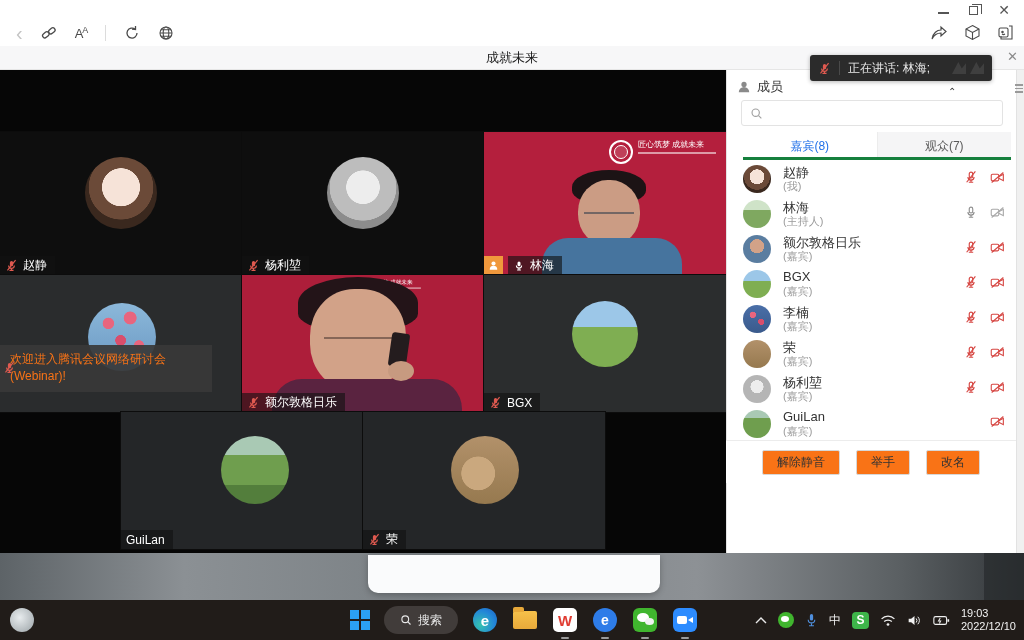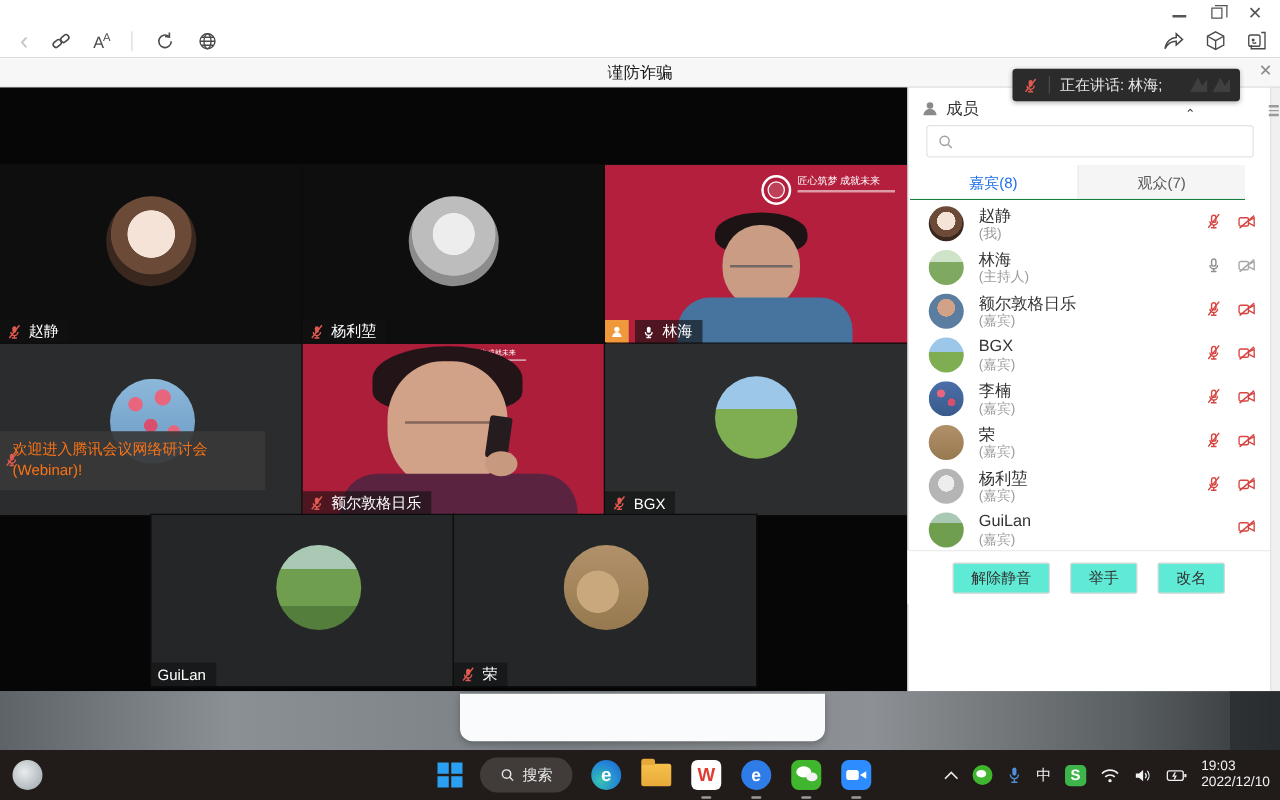--- a/index.html
+++ b/index.html
@@ -67,32 +67,32 @@
   .ee-body { position:absolute; left:30px; top:104px; width:190px; height:34px; background:#5a2340; border-radius:30px 30px 0 0; }
   .ee-phone { position:absolute; left:148px; top:58px; width:18px; height:34px; background:#241c1e; border-radius:3px; transform:rotate(8deg); }
   .ee-hand { position:absolute; left:146px; top:86px; width:26px; height:20px; background:#c79a80; border-radius:50%; }
 
   
   .sidebar { left:726px; top:0; width:290px; height:483px; background:#ffffff; border-left:1px solid #e3e3e3; }
   .sb-header { left:10px; top:8px; display:flex; align-items:center; gap:6px; font-size:13px; color:#333; }
   .sb-search { left:14px; top:30px; width:262px; height:26px; border:1px solid #e3e3e3; border-radius:3px; display:flex; align-items:center; gap:6px; padding:0 8px; background:#fff; }
   .sb-search input { border:none; outline:none; font-size:12px; color:#333; width:220px; font-family:inherit; }
   .sb-search input::placeholder { color:#b8b8b8; }
-  .sb-tabs { left:1px; top:62px; width:268px; height:28px; display:flex; border-bottom:1px solid #15803d; }
+  .sb-tabs { left:16px; top:62px; width:268px; height:28px; display:flex; border-bottom:3px solid #15803d; }
   .sb-tab { flex:1; text-align:center; line-height:28px; font-size:12px; }
   .tab-active { background:#fff; color:#1f6fe8; }
   .tab-idle { background:#f5f5f6; color:#5a5a5a; border-left:1px solid #ececec; }
   .mem-list { left:0; top:92px; width:290px; }
   .mem-row { position:relative; height:35px; }
   .mem-av { position:absolute; left:16px; top:3px; width:28px; height:28px; border-radius:50%; }
   .mem-name { position:absolute; left:56px; top:2px; font-size:13px; color:#333; }
   .mem-role { position:absolute; left:56px; top:17px; font-size:11px; color:#9a9a9a; }
   .mem-icons { position:absolute; right:12px; top:8px; display:flex; gap:12px; align-items:center; }
   .sb-footer { left:726px; top:440px; width:290px; height:43px; border-top:1px solid #ececec; display:flex; align-items:center; justify-content:center; gap:16px; background:#fff; }
-  .sb-btn { border:1px solid #d7d7d7; border-radius:2px; background:#5eead4; font-size:12px; color:#333; padding:3px 14px; font-family:inherit; }
+  .sb-btn { border:1px solid #d7d7d7; border-radius:2px; background:#f97316; font-size:12px; color:#333; padding:3px 14px; font-family:inherit; }
 
   
   .toast { left:810px; top:55px; width:182px; height:26px; background:#2b2b2b; border-radius:3px; display:flex; align-items:center; padding:0 8px; gap:8px; box-shadow:0 1px 4px rgba(0,0,0,.3); }
   .toast-div { width:1px; height:14px; background:#4a4a4a; }
   .toast-text { color:#e8e8e8; font-size:12px; white-space:nowrap; }
   .toast-marks { display:flex; gap:4px; margin-left:auto; opacity:.45; }
   .mark { width:14px; height:12px; background:#585858; clip-path:polygon(0 100%,45% 0,70% 55%,100% 10%,100% 100%); }
   .toast-caret { left:948px; top:86px; color:#3a3a3a; font-size:10px; }
 
   
@@ -176,21 +176,21 @@
             <path d="M12 2 H15 V15 H4 V12"></path>
             <rect x="2" y="4" width="9" height="9" rx="1.5"></rect>
             <circle cx="5.5" cy="8" r="0.7" fill="#4a4a4a"></circle>
             <path d="M5 10 q1.5 1.2 3 0"></path>
           </g>
         </svg>
     </div>
   </div>
 
   <div class="abs titlebar">
-    <div class="title-text">谨防诈骗</div>
+    <div class="title-text">成就未来</div>
   </div>
   <span class="abs panel-close">✕</span>
 
   <div class="abs content">
 
     <div class="abs video-area">
 
       <div class="tile" style="left:0;top:30px;width:242px;height:143px;background:#0e0e0e;">
         <div class="avatar" style="left:85px;top:25px;width:72px;height:72px;background:radial-gradient(circle at 50% 42%,#f6e3d8 0 34%,#6b4a38 35% 58%,#3a281e 59% 100%);"></div>
         <div class="tile-label">

